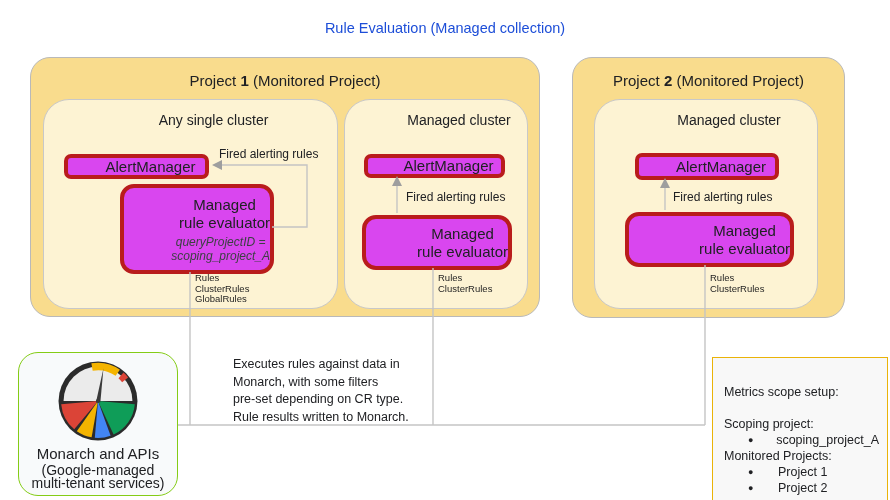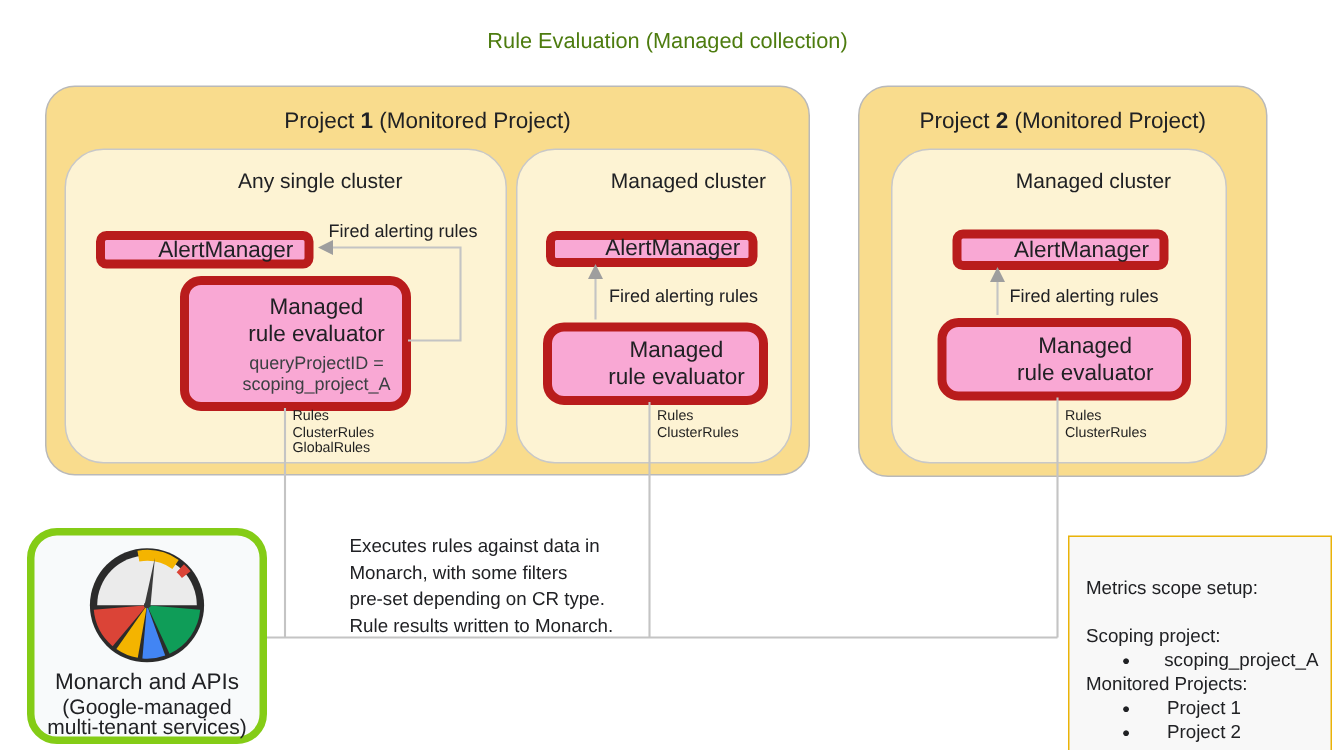--- a/index.html
+++ b/index.html
@@ -3,45 +3,45 @@
 <meta charset="utf-8">
 <style>
   html,body{margin:0;padding:0;background:#ffffff;}
   .canvas{
     position:relative;width:890px;height:500px;background:#ffffff;overflow:hidden;
     font-family:"Liberation Sans", sans-serif;color:#1f1f1f;
   }
   .abs{position:absolute;}
   .center{text-align:center;}
   .preline{white-space:pre-line;}
-  .diagram-title{left:0;top:20px;width:890px;font-size:14.5px;text-align:center;color:#4d7c0f;}
+  .diagram-title{left:0;top:20px;width:890px;font-size:14.5px;text-align:center;color:#1d4ed8;}
   .tan-box{
     background:#F9DC8D;border:1px solid #b9b9b9;border-radius:20px;box-sizing:border-box;
   }
   .proj-hdr{position:absolute;left:0;top:14px;width:100%;text-align:center;font-size:15px;color:#202124;}
   .proj-hdr b{font-weight:bold;}
   .cream-box{
     position:absolute;background:#FDF3D3;border:1px solid #c8c8c8;border-radius:26px;box-sizing:border-box;
   }
   .cluster-title{position:absolute;left:0;top:12px;width:100%;text-align:center;font-size:14px;color:#202124;padding-left:23px;}
   .blue-box{
-    position:absolute;background:#f9a8d4;border:6px solid #b91c1c;box-sizing:border-box;
+    position:absolute;background:#d946ef;border:4px solid #b91c1c;box-sizing:border-box;
     display:flex;flex-direction:column;align-items:center;justify-content:center;
     font-size:15px;color:#202124;line-height:18px;padding-left:28px;
   }
   .am-box{border-radius:7px;}
-  .ev-box{border-radius:14px;}
-  .ev-note{font-size:12px;color:#3c4043;line-height:14px;margin-top:3px;}
+  .ev-box{border-radius:14px;align-items:flex-end;}
+  .ev-note{font-size:12px;font-style:italic;color:#3c4043;line-height:14px;margin-top:3px;}
   .arrow-label{position:absolute;font-size:12px;color:#202124;white-space:nowrap;}
   .rules-list{position:absolute;font-size:9.5px;line-height:10.5px;color:#1f1f1f;}
   .overlay{position:absolute;left:0;top:0;pointer-events:none;}
   .conn{fill:none;stroke:#c4c4c4;stroke-width:1.4;}
   .arrowhead{fill:#9e9e9e;stroke:none;}
   .monarch-box{
-    left:18px;top:352px;width:160px;height:144px;background:#F8FAFB;border:5px solid #84cc16;
+    left:18px;top:352px;width:160px;height:144px;background:#F8FAFB;border:1px solid #84cc16;
     border-radius:20px;box-sizing:border-box;display:flex;flex-direction:column;align-items:center;
   }
   .monarch-title{font-size:15px;color:#202124;margin-top:2px;}
   .monarch-sub{font-size:14px;line-height:13px;color:#202124;text-align:center;margin-top:2px;}
   .note-block{left:233px;top:356px;width:215px;font-size:12.5px;line-height:17.5px;color:#202124;}
   .metrics-box{
     left:712px;top:341px;width:176px;height:160px;background:#f8f8f8;border:1px solid #eab308;
     box-sizing:border-box;font-size:12.5px;line-height:16px;color:#202124;padding:26px 8px 0 11px;margin-top:16px;
   }
   .ms-spacer{height:16px;}

